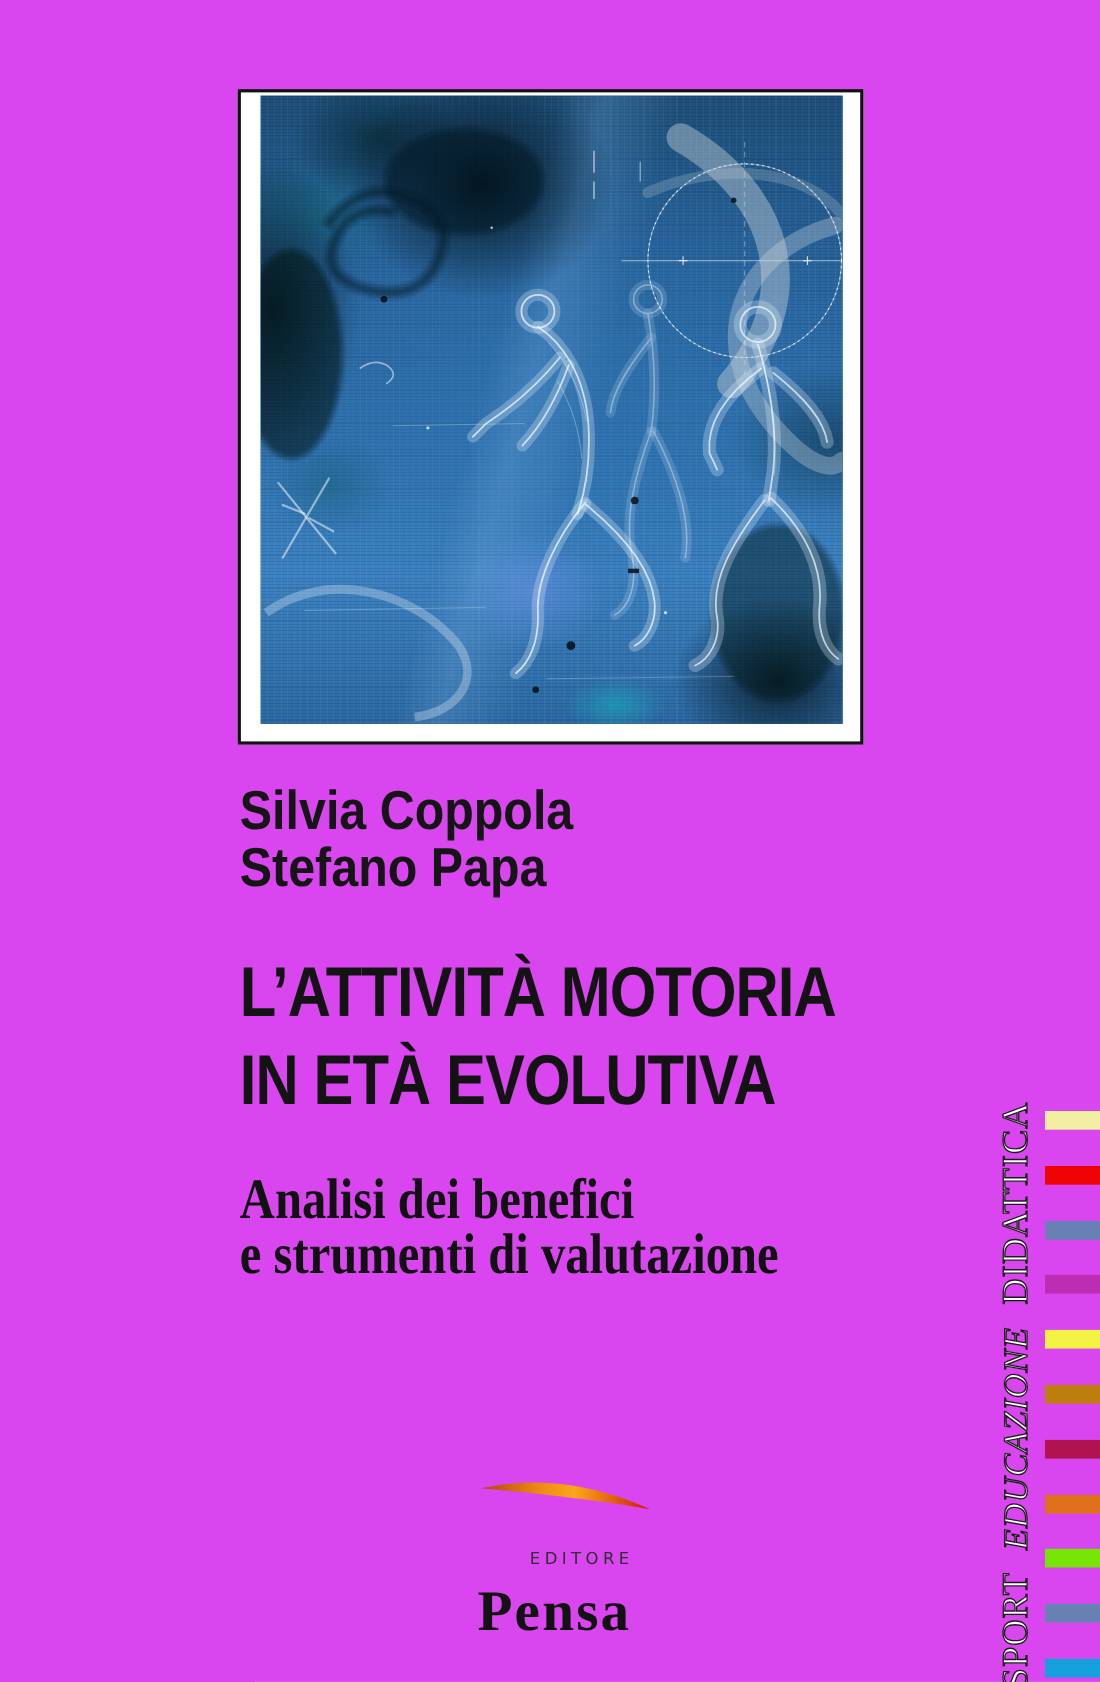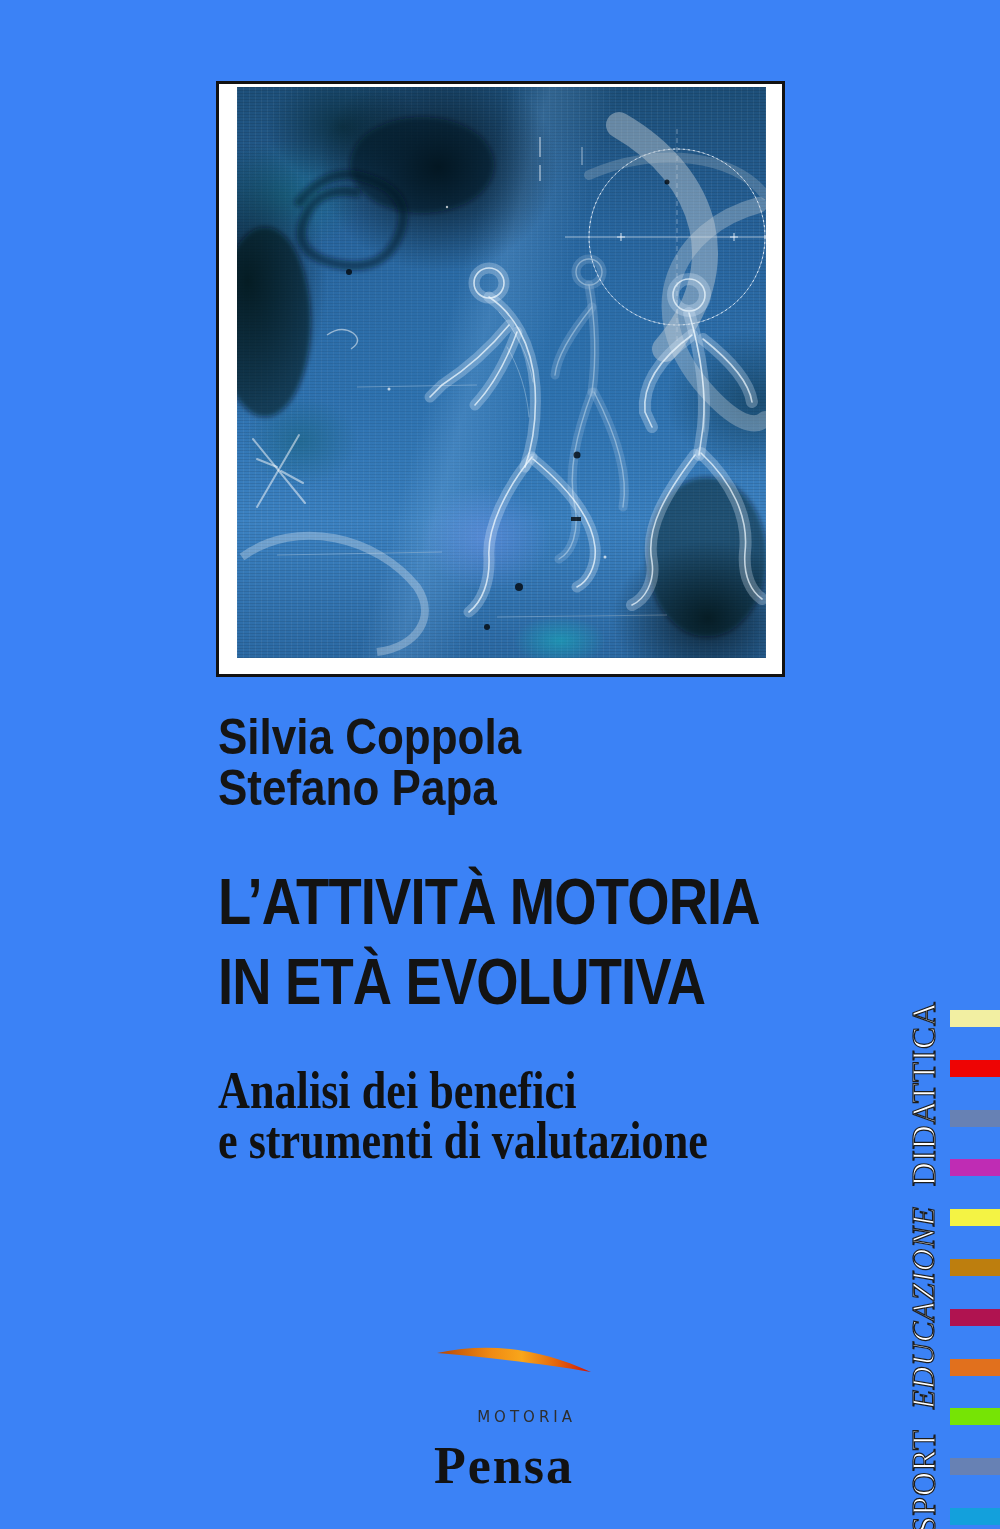--- a/index.html
+++ b/index.html
@@ -1,17 +1,17 @@
 <!DOCTYPE html>
 <html><head>
 <meta charset="utf-8">
 <style>
   html,body{margin:0;padding:0;background:#e8e8e8;}
   .page{
-    position:relative;width:1000px;height:1529px;background:#3b82f6;
+    position:relative;width:1000px;height:1529px;background:#d946ef;
     overflow:hidden;font-family:"Liberation Sans",sans-serif;
   }
 
   
   .art-frame{
     position:absolute;left:216px;top:81px;width:563px;height:590px;
     border:3px solid #121212;background:#ffffff;
   }
   .art{
     position:absolute;left:18px;top:3px;width:529px;height:571px;overflow:hidden;
@@ -229,21 +229,21 @@
         <stop offset="0" stop-color="#b34508"></stop>
         <stop offset=".35" stop-color="#f08a12"></stop>
         <stop offset=".55" stop-color="#f9a61a"></stop>
         <stop offset=".78" stop-color="#e2640d"></stop>
         <stop offset="1" stop-color="#cf1306"></stop>
       </linearGradient>
     </defs>
     <path d="M4,11 C55,0 105,6 158,30 C112,22 52,15 4,11 Z" fill="url(#swg)"></path>
   </svg>
   <div class="publisher-name">Pensa</div>
-  <div class="publisher-tagline">MOTORIA</div>
+  <div class="publisher-tagline">EDITORE</div>
 
   <div class="cat-squares">
       <div class="cat-square" style="top: 1010px; background: rgb(242, 239, 162);"></div>
       <div class="cat-square" style="top: 1060px; background: rgb(238, 4, 4);"></div>
       <div class="cat-square" style="top: 1110px; background: rgb(103, 129, 180);"></div>
       <div class="cat-square" style="top: 1159px; background: rgb(191, 44, 180);"></div>
       <div class="cat-square" style="top: 1209px; background: rgb(244, 243, 68);"></div>
       <div class="cat-square" style="top: 1259px; background: rgb(189, 126, 14);"></div>
       <div class="cat-square" style="top: 1309px; background: rgb(176, 19, 80);"></div>
       <div class="cat-square" style="top: 1359px; background: rgb(225, 112, 29);"></div>

